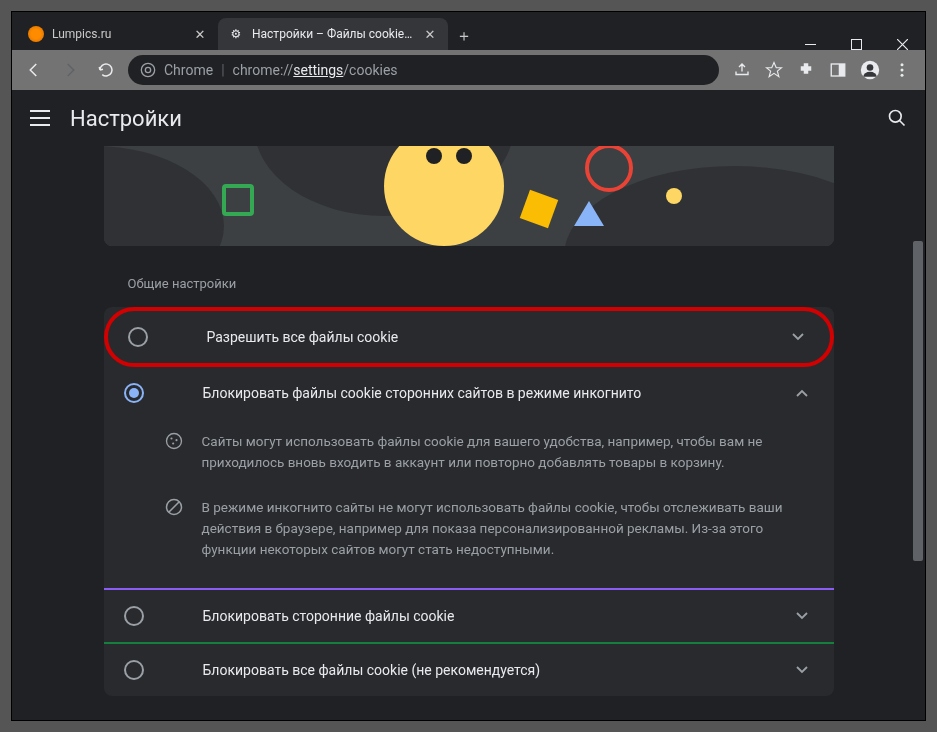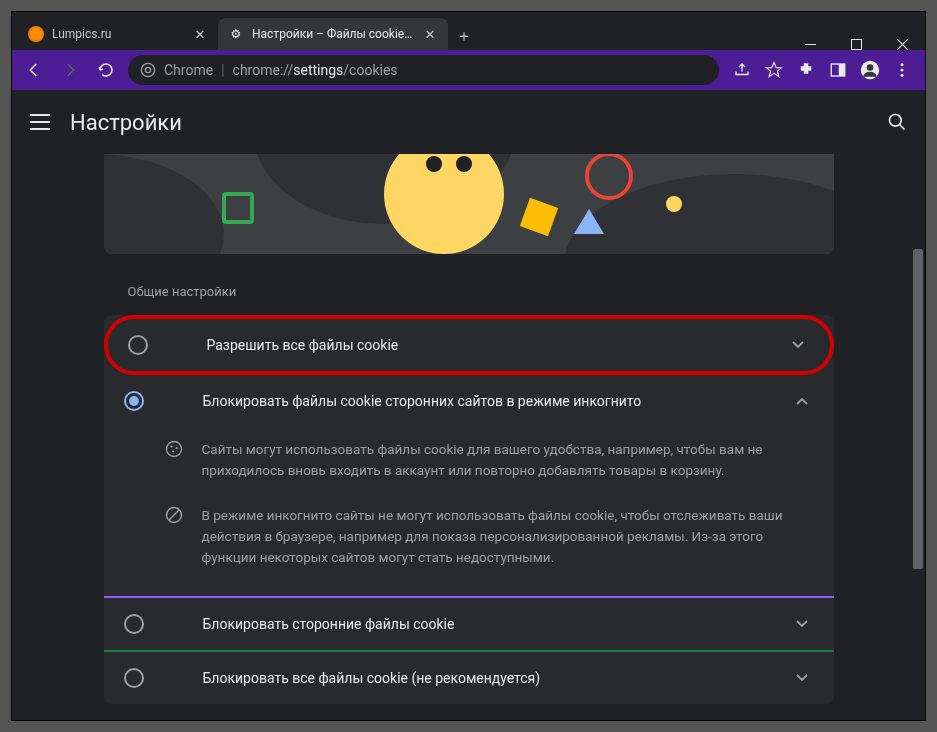--- a/index.html
+++ b/index.html
@@ -8,30 +8,30 @@
 .titlebar { height: 38px; background: #202124; display: flex; align-items: flex-end; }
 .tabs { display: flex; align-items: flex-end; flex: 1; padding-left: 6px; }
 .tab { display: flex; align-items: center; height: 32px; padding: 0 10px; min-width: 200px; max-width: 230px; color: #c9c9c9; font-size: 12px; border-radius: 8px 8px 0 0; position: relative; gap: 8px; margin-top: 6px; }
 .tab.active { background: #35363a; color: #e8eaed; }
 .tab .favicon { width: 16px; height: 16px; border-radius: 50%; display: flex; align-items: center; justify-content: center; font-size: 12px; }
 .tab .title { flex: 1; white-space: nowrap; overflow: hidden; text-overflow: ellipsis; }
 .tab .close { width: 16px; height: 16px; display: flex; align-items: center; justify-content: center; color: #c9c9c9; font-size: 13px; }
 .newtab { width: 28px; height: 28px; display: flex; align-items: center; justify-content: center; color: #c9c9c9; font-size: 16px; margin: 6px 0 0 2px; }
 .wincontrols { display: flex; }
 .wincontrols div { width: 46px; display: flex; align-items: center; justify-content: center; color: #e8eaed; }
-.addrbar { height: 40px; background: #4c1d95; display: flex; align-items: center; padding: 0 8px; gap: 8px; }
+.addrbar { height: 40px; background: #737373; display: flex; align-items: center; padding: 0 8px; gap: 8px; }
 .navbtn { width: 28px; height: 28px; display: flex; align-items: center; justify-content: center; color: #9aa0a6; border-radius: 50%; }
 .navbtn.enabled { color: #e8eaed; }
 .url { flex: 1; height: 30px; background: #202124; border-radius: 15px; display: flex; align-items: center; padding: 0 12px; color: #9aa0a6; font-size: 14px; gap: 8px; }
 .url .chrome-icon { width: 16px; height: 16px; }
 .url .seg1 { color: #9aa0a6; }
-.url .seg2 { color: #e8eaed; }
+.url .seg2 { color: #e8eaed; text-decoration: underline; }
 .rightbtns { display: flex; gap: 2px; }
 .rightbtns div { width: 30px; height: 30px; display: flex; align-items: center; justify-content: center; color: #e8eaed; }
-.settings-header { height: 64px; display: flex; align-items: center; padding: 0 18px; color: #e8eaed; gap: 20px; }
+.settings-header { height: 56px; display: flex; align-items: center; padding: 0 18px; color: #e8eaed; gap: 20px; }
 .hamburger { width: 20px; height: 16px; display: flex; flex-direction: column; justify-content: space-between; }
 .hamburger span { height: 2px; background: #e8eaed; }
 .settings-title { font-size: 22px; }
 .settings-header .spacer { flex: 1; }
 .content-wrap { flex: 1; display: flex; overflow: hidden; position: relative; }
 .content { flex: 1; overflow-y: hidden; display: flex; flex-direction: column; align-items: center; }
 .banner { width: 730px; height: 100px; background: #3c4043; border-radius: 0 0 8px 8px; position: relative; overflow: hidden; margin-top: 0; }
 .section { width: 730px; padding-top: 30px; }
 .section-label { color: #9aa0a6; font-size: 13px; padding: 0 24px 16px; }
 .card { background: #292a2d; border-radius: 8px; }

